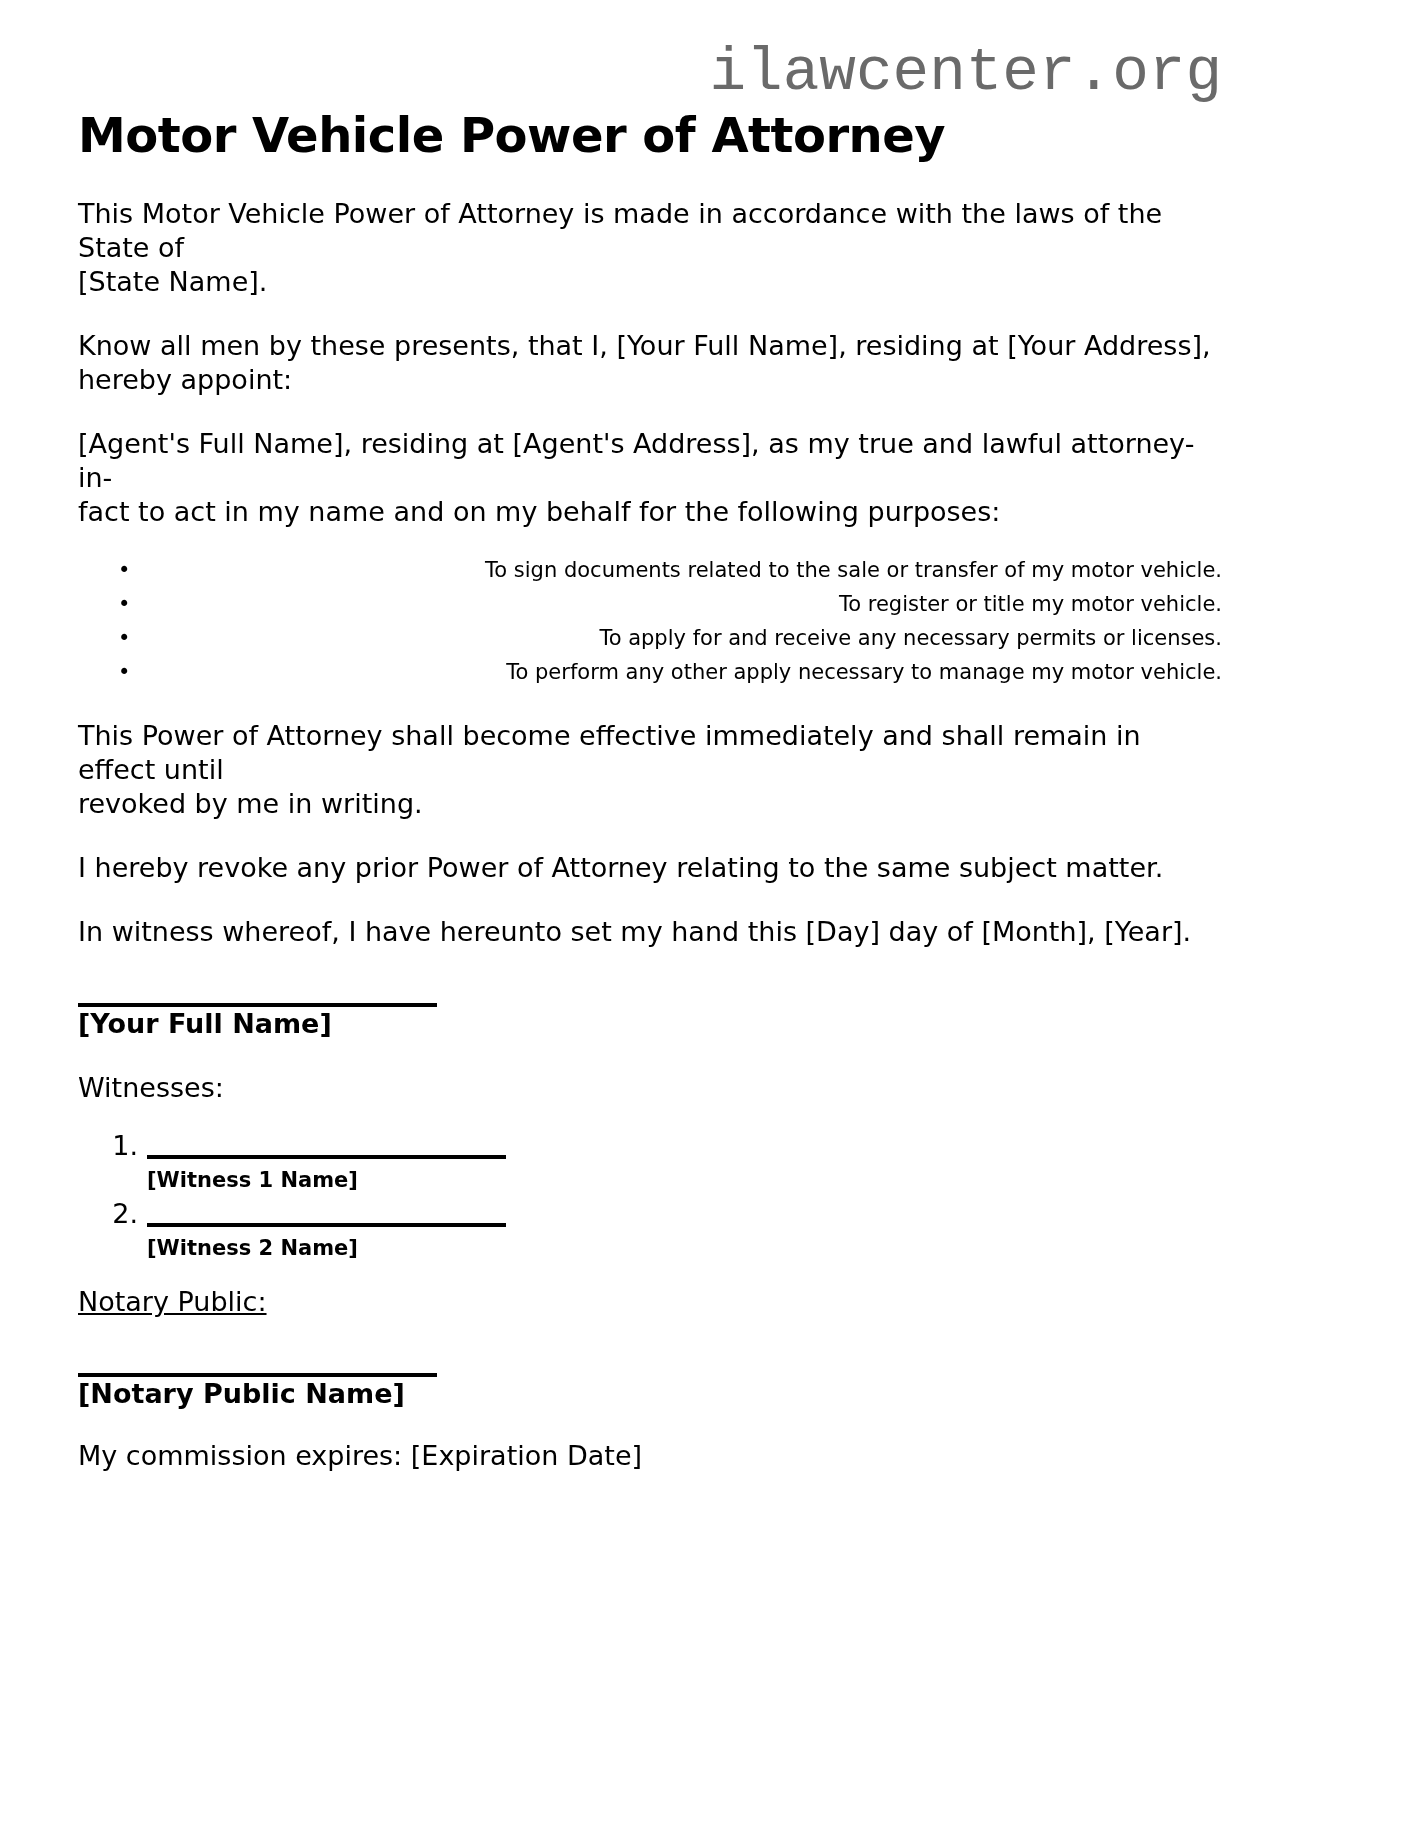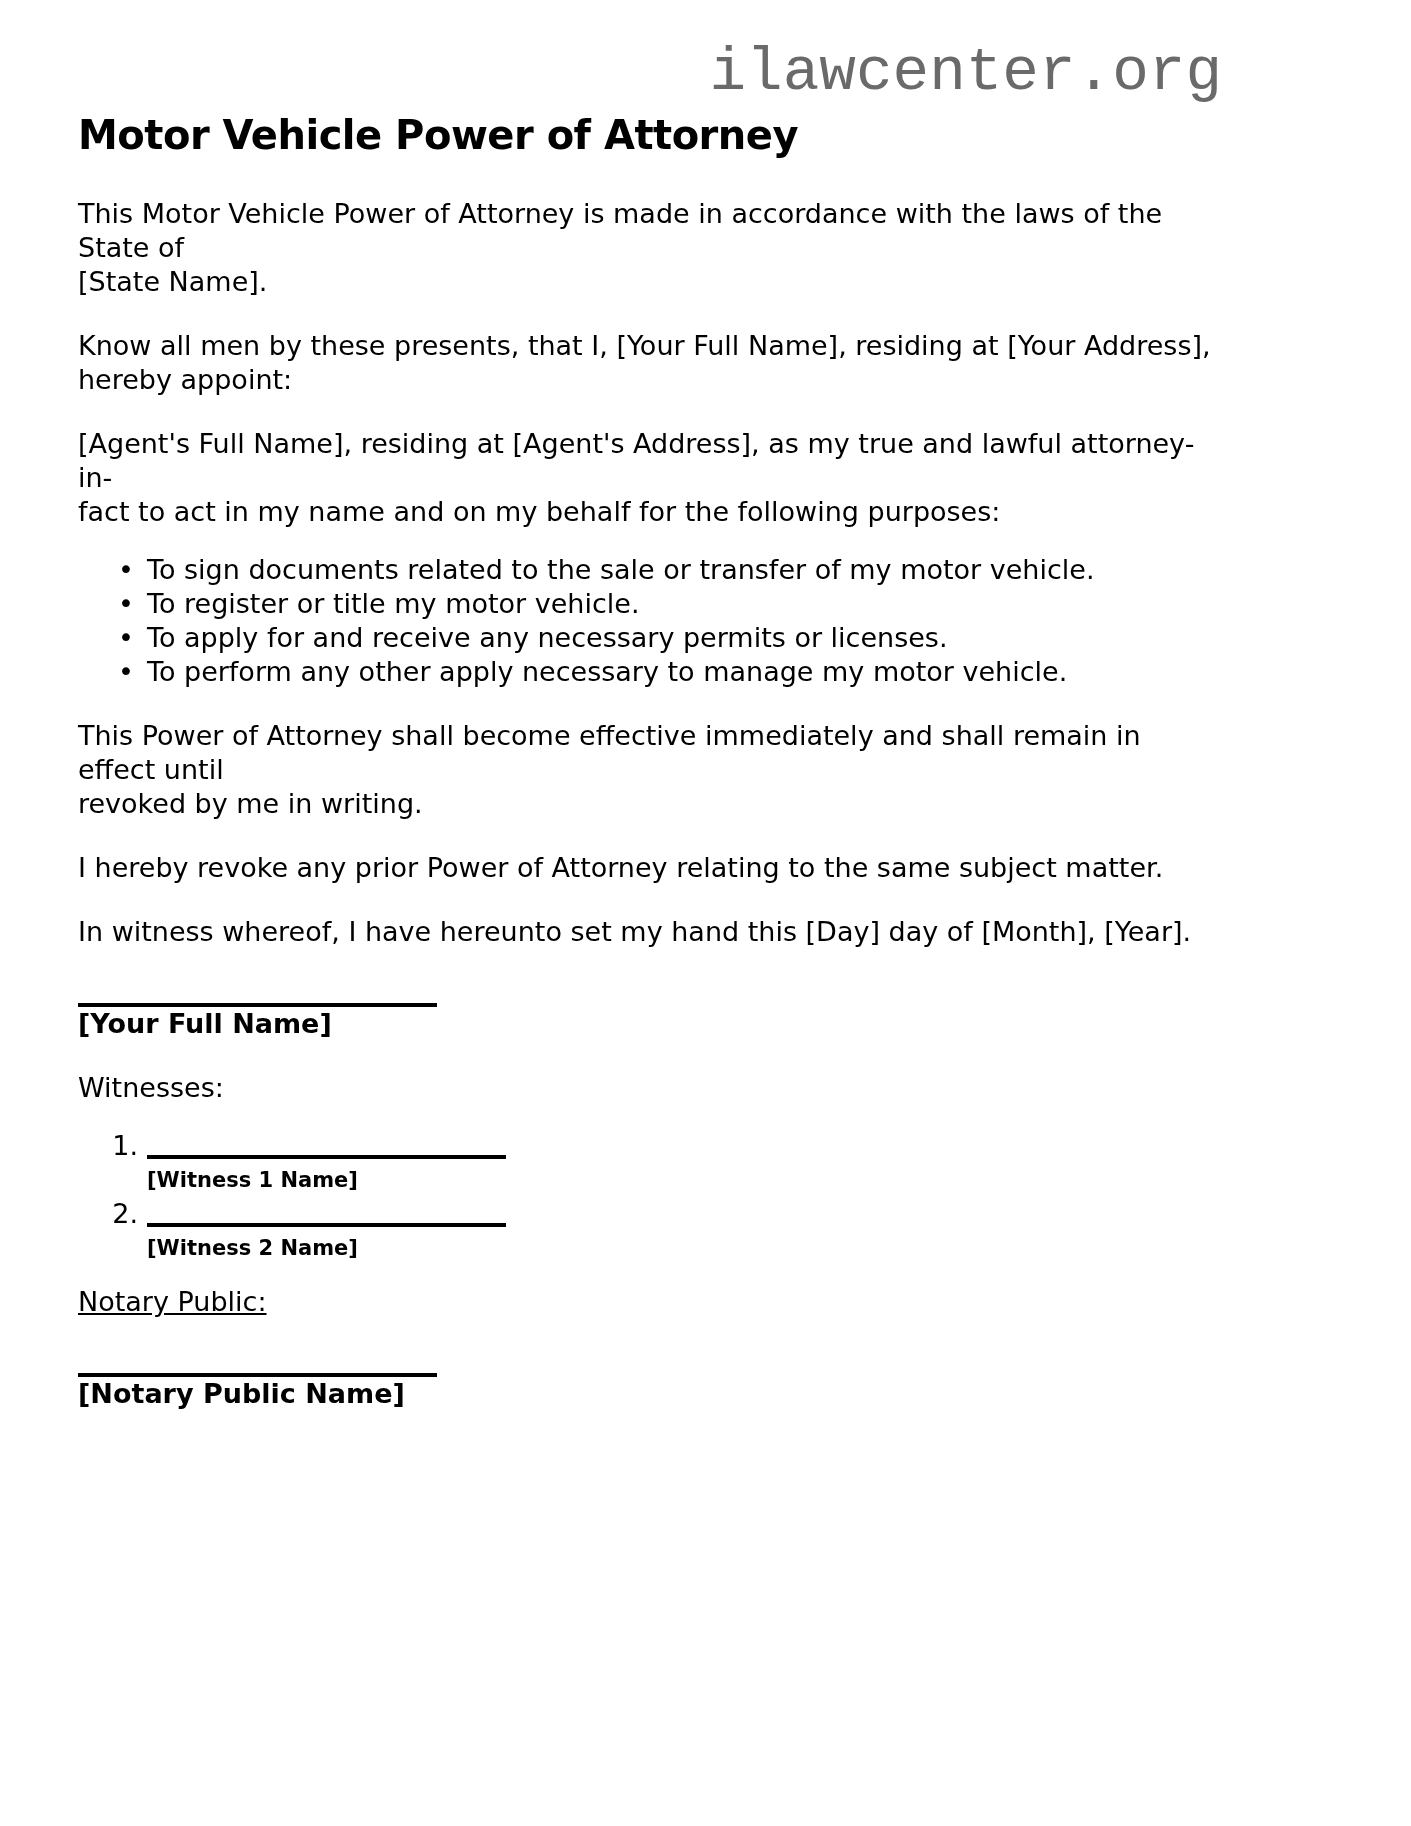--- a/index.html
+++ b/index.html
@@ -8,27 +8,27 @@
     font-family:"DejaVu Sans",sans-serif;
     -webkit-font-smoothing:antialiased;
   }
   .page{box-sizing:border-box;width:1252px;height:1826px;padding:42px 30px 0 78px;overflow:hidden;}
   .logo{
     font-family:"Liberation Mono","DejaVu Sans Mono",monospace;
     font-size:61px;line-height:61px;color:#6a6a6a;text-align:right;
     white-space:nowrap;
   }
   h1.title{
-    margin:0;font-size:40px;line-height:64px;font-weight:bold;color:#000;
+    margin:0;font-size:48px;line-height:64px;font-weight:bold;color:#000;
     letter-spacing:-0.5px;white-space:nowrap;
   }
   p.body-par{font-size:27px;line-height:34px;margin:30px 0 0 0;}
   .b{font-weight:normal;}
   ul.purposes{margin:24px 0 0 0;padding:0 0 0 69px;list-style:none;}
-  ul.purposes li{font-size:27px;line-height:34px;position:relative;}
+  ul.purposes li{font-size:21px;line-height:34px;position:relative;text-align:right;}
   ul.purposes li::before{content:"\2022";position:absolute;left:-29px;top:0;}
   .sig-block{margin-top:54px;}
   .sig-line{width:359px;height:0;border-bottom:4px solid #000;}
   .sig-label{font-size:27px;line-height:34px;font-weight:bold;}
   .witness-list{margin-top:24px;}
   .w-row{display:flex;align-items:flex-end;height:34px;font-size:27px;line-height:34px;}
   .w-num{display:inline-block;width:60px;text-align:right;}
   .w-line{display:inline-block;width:359px;height:0;border-bottom:4px solid #000;margin-left:9px;margin-bottom:4px;}
   .w-label{margin-left:69px;font-size:21px;line-height:34px;font-weight:bold;}
   p.mt20{margin-top:20px;text-decoration:underline;}
@@ -86,14 +86,15 @@
     </div>
   </div>
 
   <p class="body-par mt20">Notary Public:</p>
 
   <div class="sig-block">
     <div class="sig-line"></div>
     <div class="sig-label">[Notary Public Name]</div>
   </div>
 
+  <p class="body-par mt28"><span>My commission expires: </span><span class="b">[Expiration Date]</span></p>
 
 </div>
 
 </body></html>

